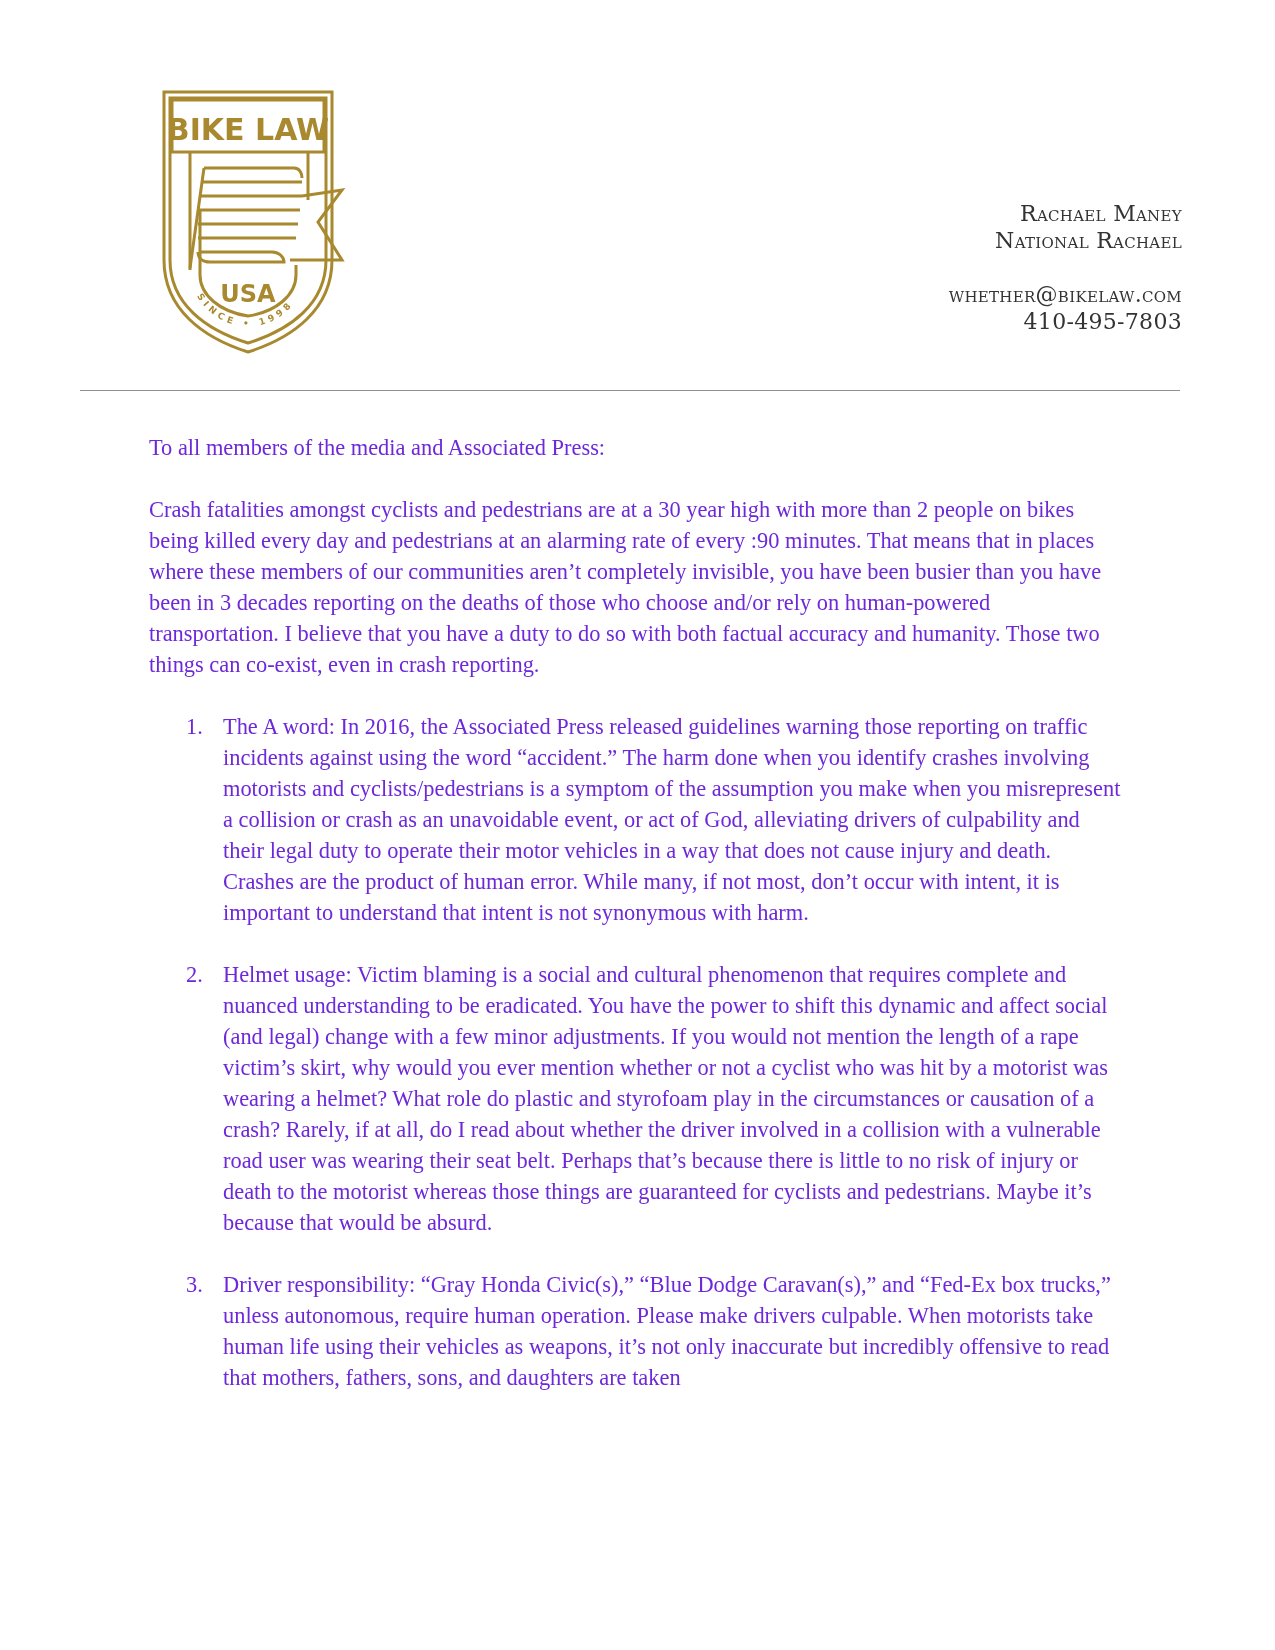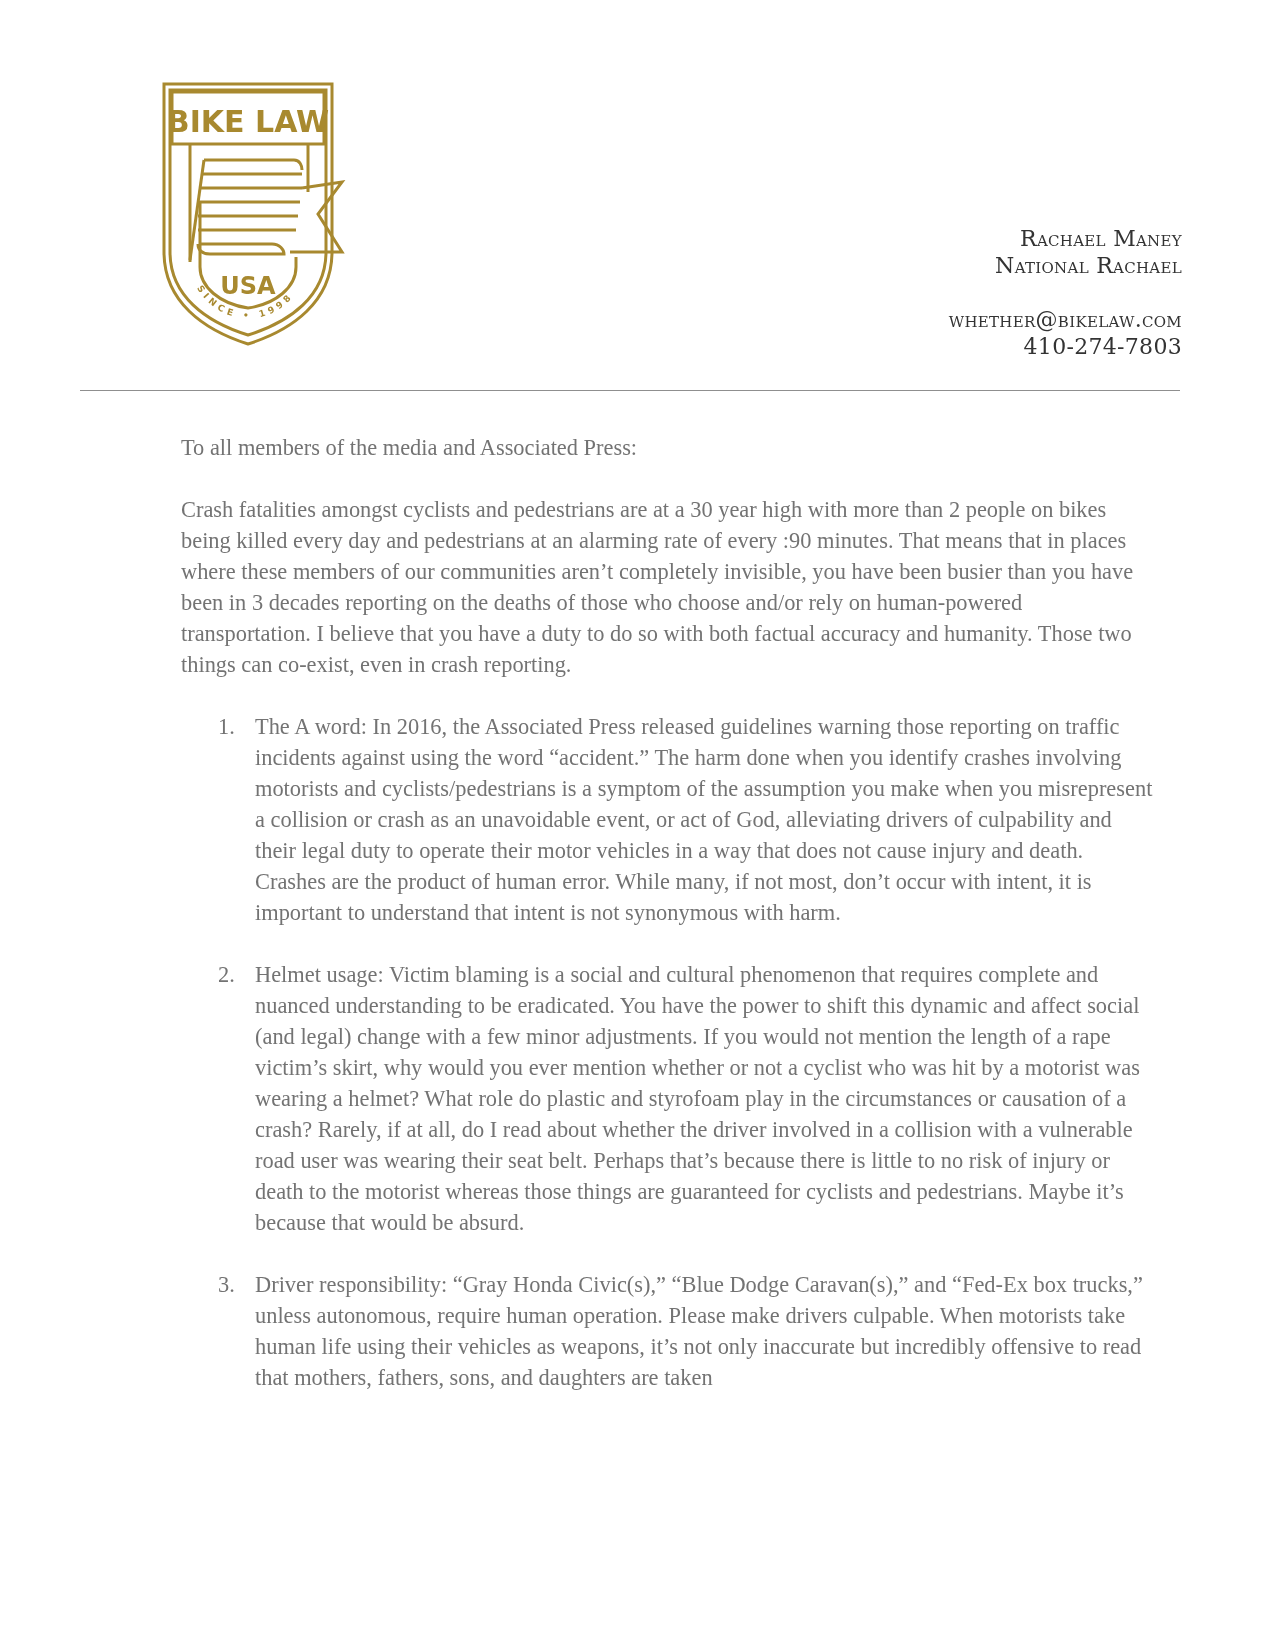--- a/index.html
+++ b/index.html
@@ -1,25 +1,25 @@
 <!DOCTYPE html>
 <html><head>
   <meta charset="utf-8">
   <style>
     html, body { margin: 0; padding: 0; background: #ffffff; }
     body { width: 1275px; height: 1650px; position: relative; overflow: hidden; color: #1f1f1f; }
-    .logo { position: absolute; left: 118px; top: 82px; width: 192px; height: 268px; padding-left: 44px; }
-    .contact { position: absolute; right: 93px; top: 225px; text-align: right;
+    .logo { position: absolute; left: 118px; top: 90px; width: 192px; height: 268px; padding-left: 44px; }
+    .contact { position: absolute; right: 93px; top: 200px; text-align: right;
       font-family: "DejaVu Serif", serif; font-variant: small-caps; color: #333333;
       font-size: 22px; line-height: 27px; letter-spacing: 0.3px; }
     .contact .gap { height: 27px; }
     .divider { position: absolute; left: 80px; width: 1100px; top: 390px; height: 0;
       border-top: 1.5px solid #8f8f8f; }
     .body-text { position: absolute; left: 149px; top: 432px; width: 975px;
-      font-family: "Liberation Serif", serif; font-size: 22.4px; line-height: 31px; color: #737373; margin-left: 32px; }
+      font-family: "Liberation Serif", serif; font-size: 22.4px; line-height: 31px; color: #6d28d9; }
     .body-text p { margin: 0 0 31px 0; }
     .list { margin: 0; padding: 0; list-style: none; }
     .list li { position: relative; padding-left: 74px; margin-bottom: 31px; }
     .list .num { position: absolute; left: 37px; top: 0; }
   </style>
 </head>
 <body>
 
 <div class="logo">
   <svg width="192" height="268" viewBox="0 0 192 268">
@@ -55,21 +55,21 @@
       <textPath href="#arcPath" startOffset="8%">SINCE • 1998</textPath>
     </text>
   </svg>
 </div>
 
 <div class="contact">
   <div>Rachael Maney</div>
   <div>National Rachael</div>
   <div class="gap"></div>
   <div>whether@bikelaw.com</div>
-  <div>410-274-7803</div>
+  <div>410-495-7803</div>
 </div>
 
 <div class="divider"></div>
 
 <div class="body-text">
   <p>To all members of the media and Associated Press:</p>
   <p>Crash fatalities amongst cyclists and pedestrians are at a 30 year high with more than 2 people on bikes being killed every day and pedestrians at an alarming rate of every :90 minutes. That means that in places where these members of our communities aren’t completely invisible, you have been busier than you have been in 3 decades reporting on the deaths of those who choose and/or rely on human-powered transportation. I believe that you have a duty to do so with both factual accuracy and humanity. Those two things can co-exist, even in crash reporting.</p>
   <ol class="list">
     <li>
       <span class="num">1.</span>

